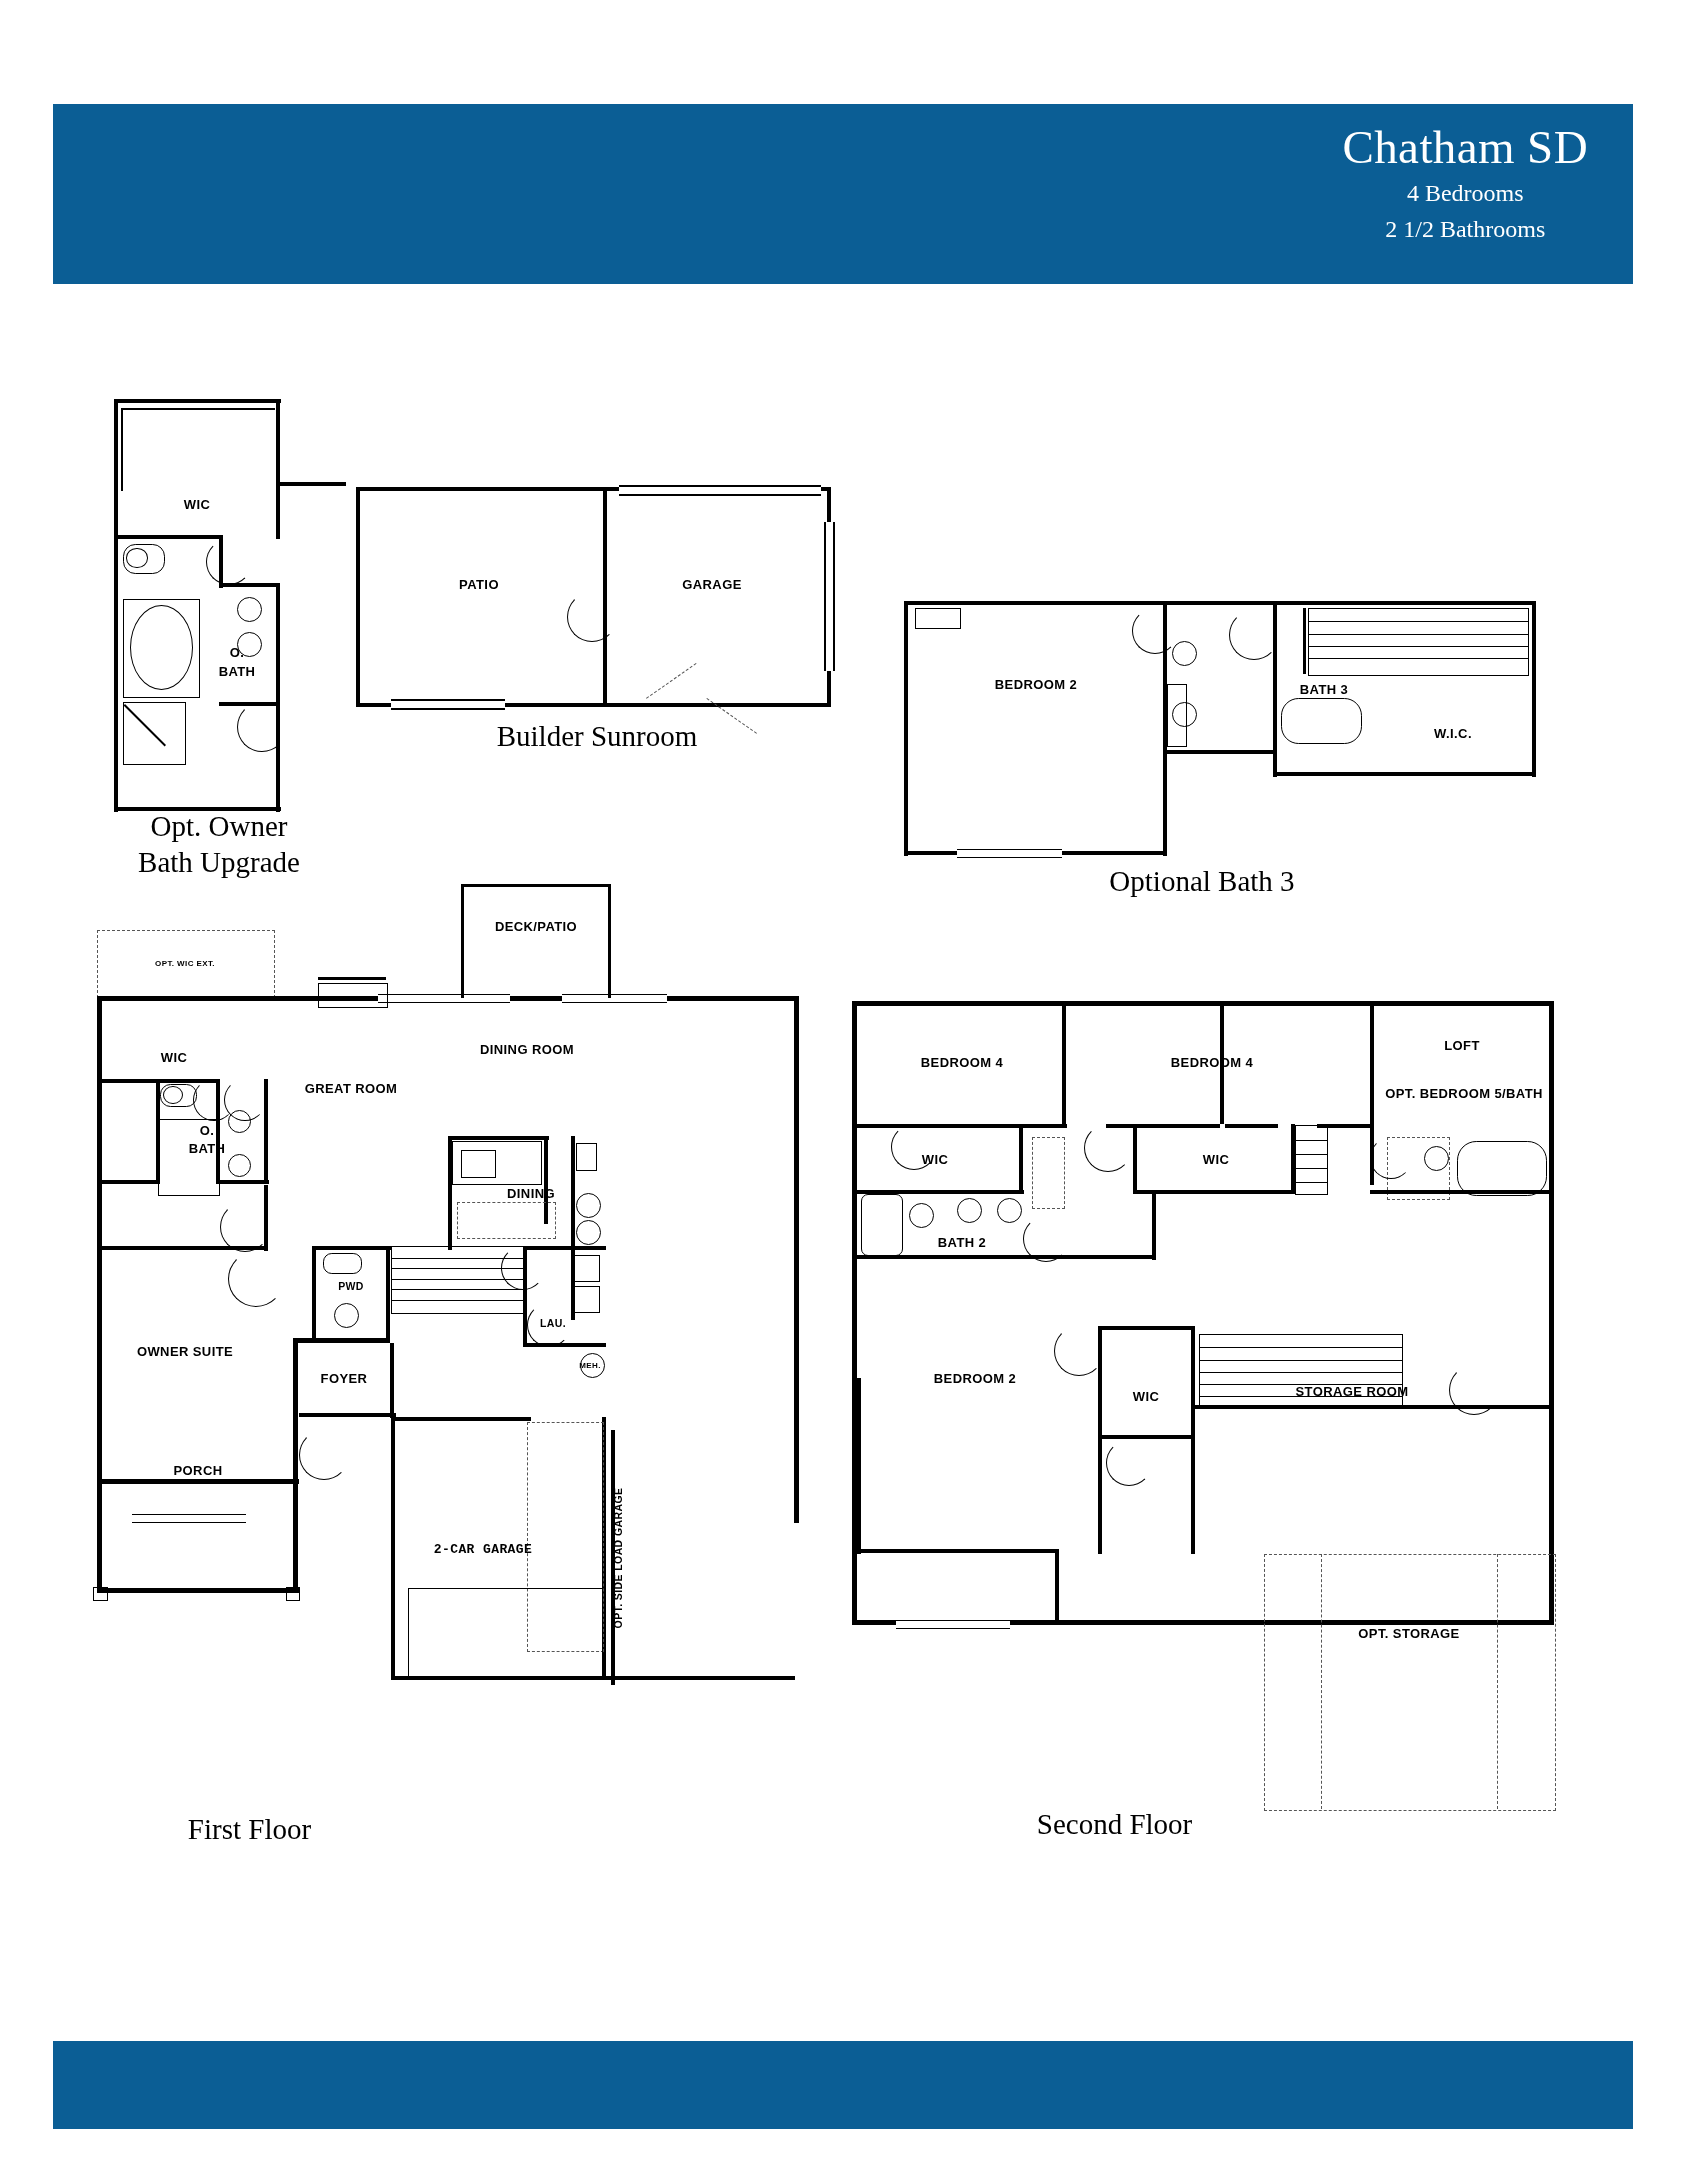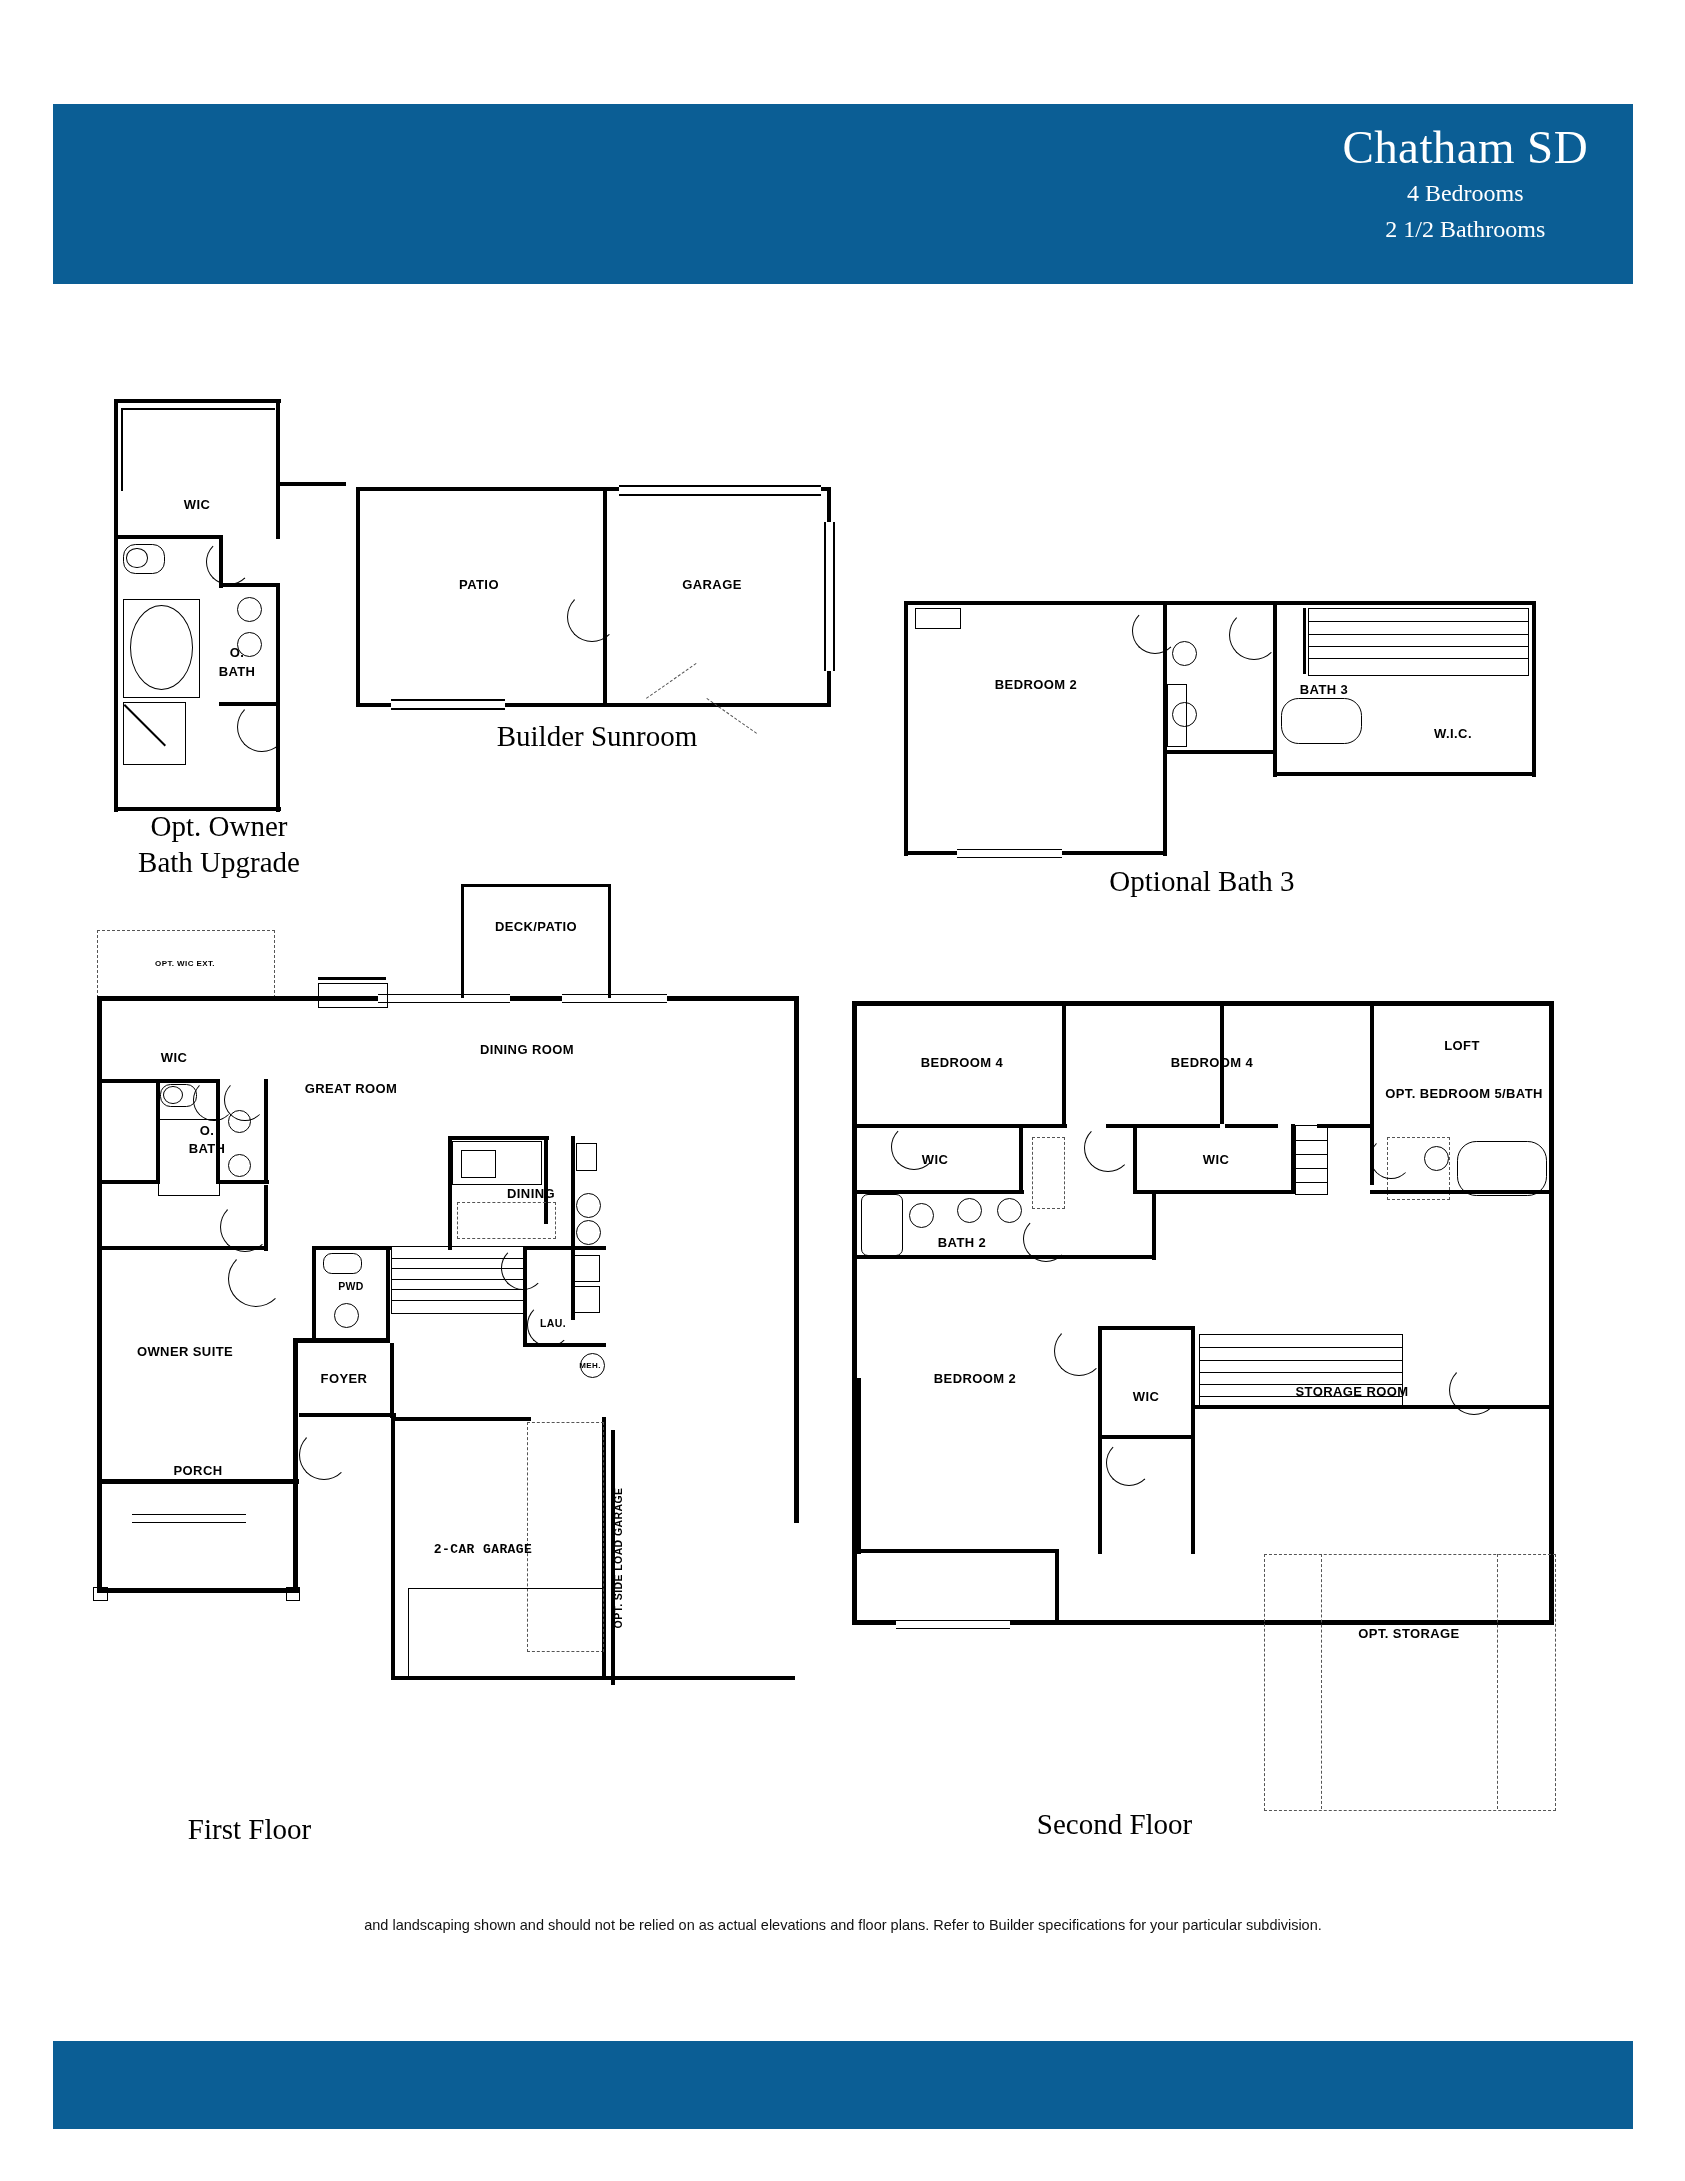--- a/index.html
+++ b/index.html
@@ -335,17 +335,16 @@
 
   <div class="dash" style="left:544px;top:145px;width:61px;height:61px;"></div>
   <div class="fix" style="left:614px;top:149px;width:88px;height:53px;border-radius:19.3px;"></div>
   <div class="fix" style="left:581px;top:154px;width:23px;height:23px;border-radius:50%;"></div>
   <div class="swing" style="left:527px;top:145px;width:40px;height:40px;"></div>
   <div class="w" style="left:527px;top:198px;width:184px;height:4.4px;"></div>
 </div>
 <div class="caption" style="left:904px;top:1808px;width:421px;">Second Floor</div>
 
 <div id="disclaimer">
-  <div>and landscaping shown and should not be relied on as actual elevations and floor plans. Refer to Builder specifications for your particular subdivision.</div>
 </div>
 
 <div class="bar" id="footer-bar" style="background: rgb(11, 94, 149);"></div>
 
 
 </body></html>

